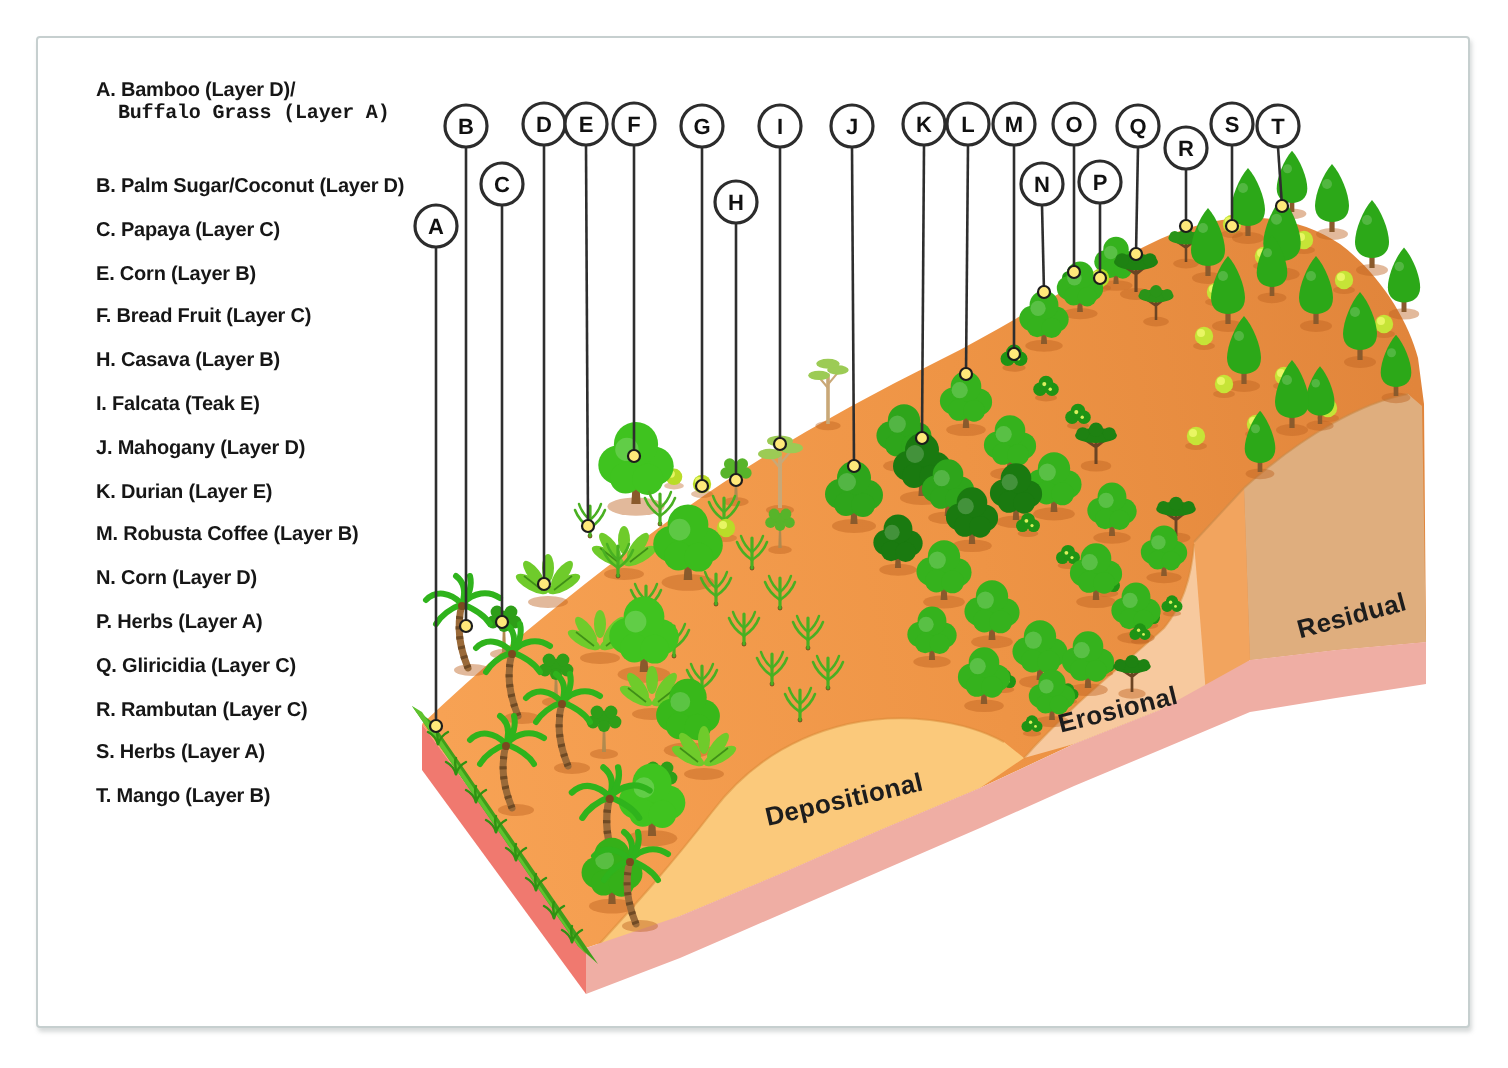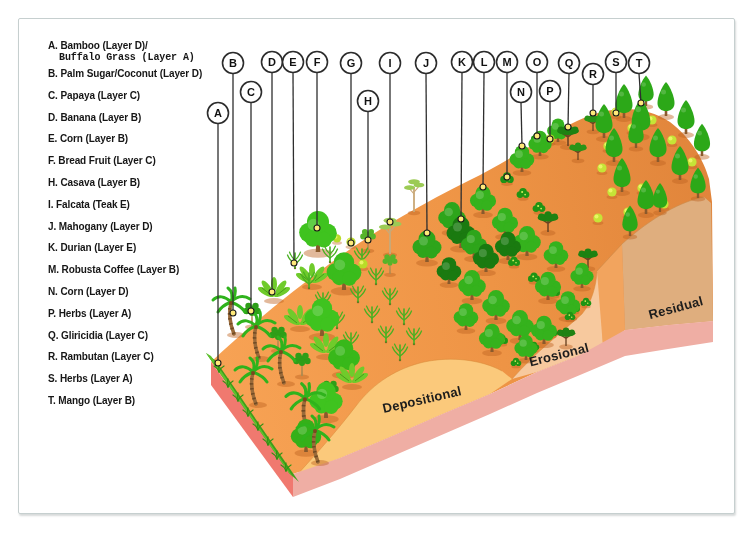--- a/index.html
+++ b/index.html
@@ -28,32 +28,29 @@
     font-size:11px;font-weight:bold;fill:#111;
     font-family:"Liberation Sans",sans-serif;
   }
 </style>
 </head>
 <body>
 
 <div class="frame"></div>
 
 <div class="legend" id="legend">
-    <div class="legend-row" style="margin-bottom: 4px;">
+    <div class="legend-row" style="margin-bottom: 24px;">
       <div>A. Bamboo (Layer D)/</div>
       <div class="l2">Buffalo Grass (Layer A)</div>
     </div>
     <div class="legend-row">
       <div>B. Palm Sugar/Coconut (Layer D)</div>
     </div>
     <div class="legend-row">
       <div>C. Papaya (Layer C)</div>
-    </div>
-    <div class="legend-row">
-      <div>D. Banana (Layer B)</div>
     </div>
     <div class="legend-row">
       <div>E. Corn (Layer B)</div>
     </div>
     <div class="legend-row">
       <div>F. Bread Fruit (Layer C)</div>
     </div>
     <div class="legend-row">
       <div>H. Casava (Layer B)</div>
     </div>

